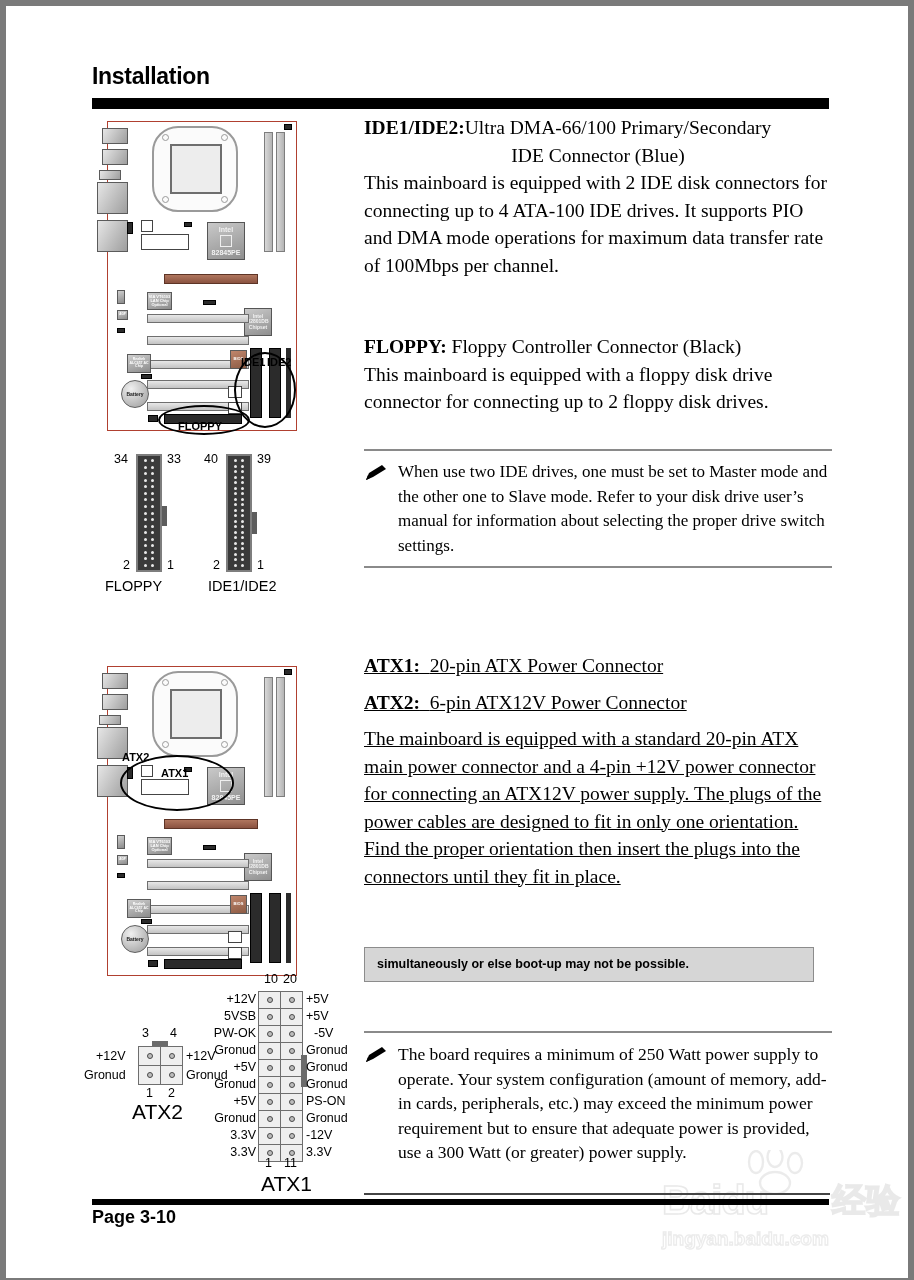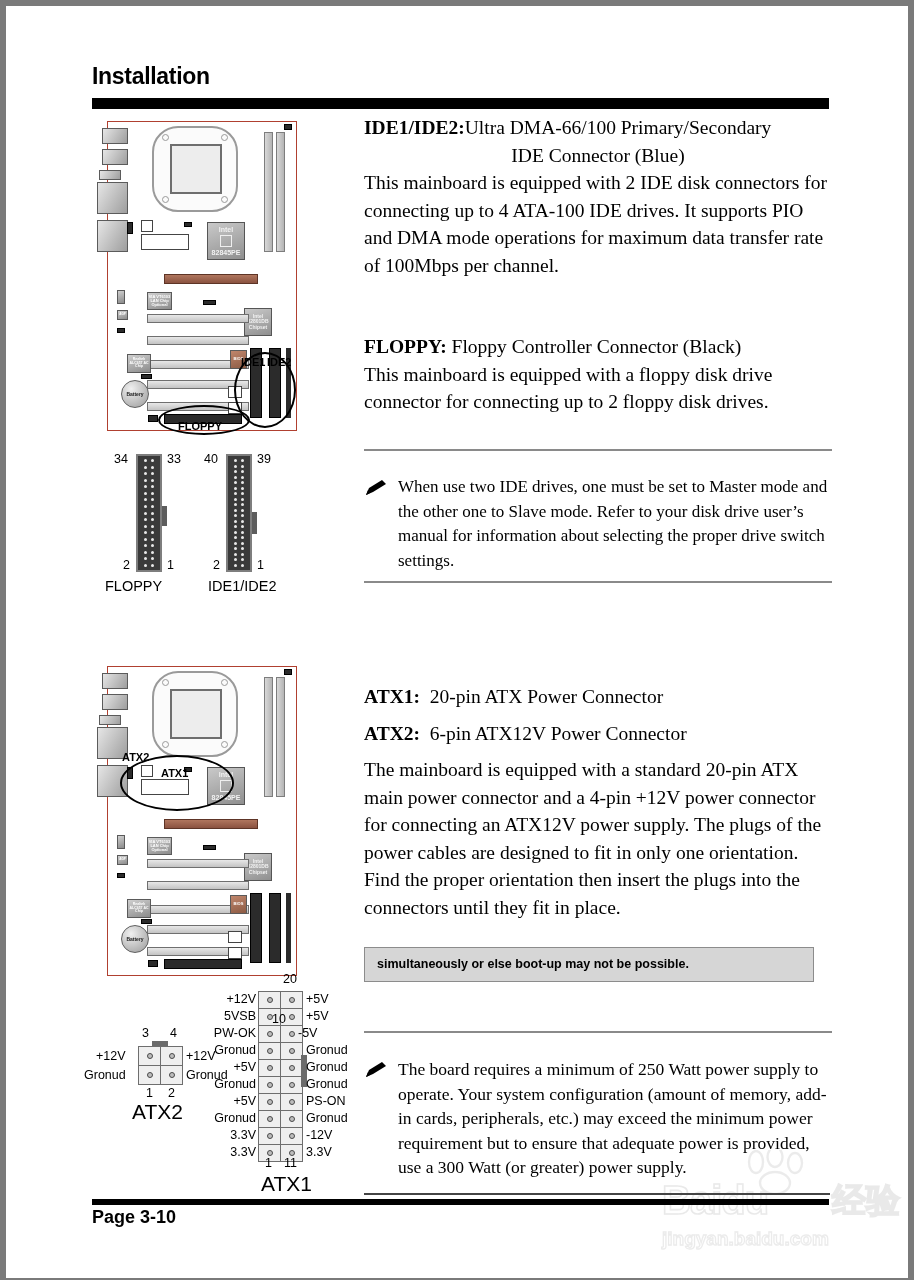--- a/index.html
+++ b/index.html
@@ -47,21 +47,21 @@
   .col-right { position:absolute; left:358px; width:468px; }
   .para {
     font-size:19.5px; line-height:27.5px; color:#000; text-align:left;
   }
   .para b { font-weight:bold; }
   .center-line { text-align:center; }
 
   
   .note { position:absolute; left:358px; width:468px; }
   .note .hr { height:2px; background:#8a8a8a; width:100%; }
-  .note-inner { display:flex; padding:24px 0 8px 0; }
+  .note-inner { display:flex; padding:9px 0 8px 0; }
   .pencil { width:34px; flex:0 0 34px; padding-top:4px; }
   .note-body { font-size:17px; line-height:24.5px; color:#000; }
 
   
   .caution {
     position:absolute; left:358px;
     width:450px;
     background:#d6d6d6; border:1px solid #8c8c8c;
     padding:8px 10px 9px 12px;
     font-family:"Liberation Sans", sans-serif;
@@ -481,21 +481,21 @@
     <div class="part" style="left:178px; top:226px; width:5px; height:70px; background:#2b2b2b;"></div>
     <div class="part hdr-blk" style="left:56px; top:292px; width:78px; height:10px;"></div>
     <div class="part hdr-blk" style="left:40px; top:293px; width:10px; height:7px;"></div>
 
     <div class="callout-ellipse" style="left:12px; top:88px; width:114px; height:56px;"></div>
   </div>
 
   <div class="callout-label" style="left:116px; top:745px; font-size:11px;">ATX2</div>
   <div class="callout-label" style="left:155px; top:761px; font-size:11px;">ATX1</div>
 
-  <div class="col-right" style="top:677px;">
+  <div class="col-right" style="top:646px;text-decoration:underline;">
     <div class="para">
       <b>ATX1:</b>
       &nbsp;<span>20-pin ATX Power Connector</span>
     </div>
     <div class="para" style="margin-top:9px;">
       <b>ATX2:</b>
       &nbsp;<span>6-pin ATX12V Power Connector</span>
     </div>
     <div class="para" style="margin-top:9px;">The mainboard is equipped with a standard 20-pin ATX main power connector and a 4-pin +12V power connector for connecting an ATX12V power supply.  The plugs of the power cables are designed to fit in only one orientation. Find the proper orientation then insert the plugs into the connectors until they fit in place.</div>
   </div>
@@ -601,41 +601,41 @@
           <s></s>
         </div>
         <div class="atx-cell">
           <s></s>
         </div>
         <div class="atx-cell">
           <s></s>
         </div>
       </div>
     <div class="atx-tab" style="left:43px; top:64px; width:6px; height:32px;"></div>
-    <div class="atx-lbl" style="left:14px; top:-19px;margin-top:40px;">10</div>
+    <div class="atx-lbl" style="left:6px; top:-19px;">10</div>
     <div class="atx-lbl" style="left:25px; top:-19px;">20</div>
     <div class="atx-lbl" style="left:7px; top:165px;">1</div>
     <div class="atx-lbl" style="left:26px; top:165px;">11</div>
     <div class="atx-name" style="left:3px; top:181px;">ATX1</div>
     <div id="atx1-left-labels" style="position: absolute; left: 0px; top: 0px; width: 44px; height: 170px;">
         <div class="atx-lbl" style="top: 1px; right: 46px; text-align: right;">+12V</div>
         <div class="atx-lbl" style="top: 18px; right: 46px; text-align: right;">5VSB</div>
         <div class="atx-lbl" style="top: 35px; right: 46px; text-align: right;">PW-OK</div>
         <div class="atx-lbl" style="top: 52px; right: 46px; text-align: right;">Gronud</div>
         <div class="atx-lbl" style="top: 69px; right: 46px; text-align: right;">+5V</div>
         <div class="atx-lbl" style="top: 86px; right: 46px; text-align: right;">Gronud</div>
         <div class="atx-lbl" style="top: 103px; right: 46px; text-align: right;">+5V</div>
         <div class="atx-lbl" style="top: 120px; right: 46px; text-align: right;">Gronud</div>
         <div class="atx-lbl" style="top: 137px; right: 46px; text-align: right;">3.3V</div>
         <div class="atx-lbl" style="top: 154px; right: 46px; text-align: right;">3.3V</div>
       </div>
     <div id="atx1-right-labels" style="position: absolute; left: 0px; top: 0px;">
         <div class="atx-lbl" style="top: 1px; left: 48px;">+5V</div>
         <div class="atx-lbl" style="top: 18px; left: 48px;">+5V</div>
-        <div class="atx-lbl" style="top: 35px; left: 40px;">-5V</div>
+        <div class="atx-lbl" style="top: 35px; left: 56px;">-5V</div>
         <div class="atx-lbl" style="top: 52px; left: 48px;">Gronud</div>
         <div class="atx-lbl" style="top: 69px; left: 48px;">Gronud</div>
         <div class="atx-lbl" style="top: 86px; left: 48px;">Gronud</div>
         <div class="atx-lbl" style="top: 103px; left: 48px;">PS-ON</div>
         <div class="atx-lbl" style="top: 120px; left: 48px;">Gronud</div>
         <div class="atx-lbl" style="top: 137px; left: 48px;">-12V</div>
         <div class="atx-lbl" style="top: 154px; left: 48px;">3.3V</div>
       </div>
   </div>
 

